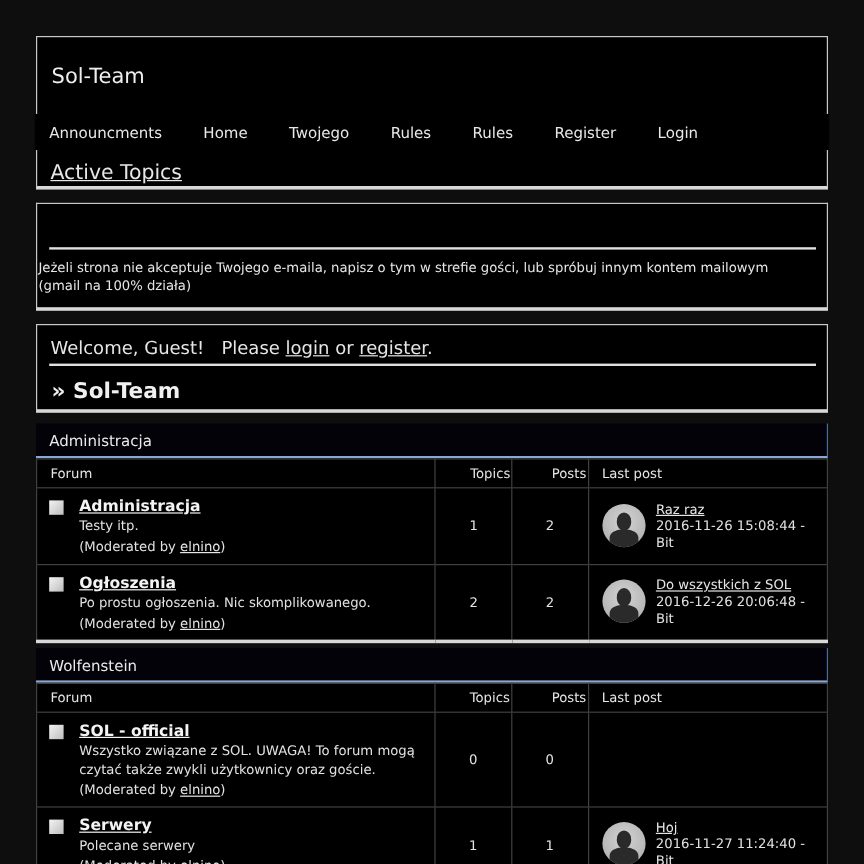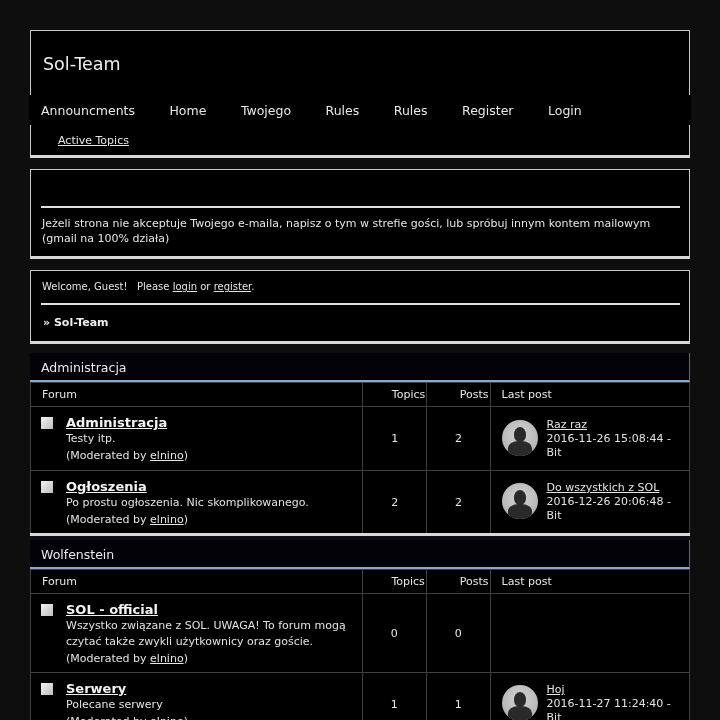--- a/index.html
+++ b/index.html
@@ -19,32 +19,32 @@
     box-sizing: content-box;
   }
   
   #header { top: 30px; height: 124px; }
   #site-title { position: absolute; left: 12px; top: 23px; font-size: 17.5px; color: #eee; }
   #navbar {
     position: absolute; left: -2px; top: 64px; width: 662px; height: 30px;
     background: #000; display: flex; align-items: center; padding-left: 12px; box-sizing: border-box; gap: 20px;
   }
   #navbar .nav-item { font-size: 12.5px; color: #e8e8e8; margin-right: 14.5px; cursor: pointer; text-decoration: none; }
-  #active-topics { position: absolute; left: 27px; top: 103px; font-size: 11px; }
+  #active-topics { position: absolute; left: 11px; top: 103px; font-size: 17px; }
 
   
   #notice { top: 169px; height: 86px; }
   #notice .rule { position: absolute; left: 10px; right: 9px; top: 36px; border-top: 2px solid #e0e0e0; }
-  #notice-text { position: absolute; left: 11px; top: 47px; width: 630px; font-size: 11px; line-height: 14.5px; color: #e6e6e6; }
+  #notice-text { position: absolute; left: 1px; top: 47px; width: 630px; font-size: 11px; line-height: 14.5px; color: #e6e6e6; }
 
   
   #welcome { top: 270px; height: 70px; }
-  #welcome-line { position: absolute; left: 11px; top: 10px; font-size: 10px; }
+  #welcome-line { position: absolute; left: 11px; top: 10px; font-size: 15px; }
   #welcome .rule { position: absolute; left: 10px; right: 9px; top: 32px; border-top: 2px solid #e0e0e0; }
-  #crumb { position: absolute; left: 12px; top: 45px; font-size: 11px; font-weight: bold; color: #f0f0f0; }
+  #crumb { position: absolute; left: 12px; top: 45px; font-size: 18px; font-weight: bold; color: #f0f0f0; }
 
   
   .cat-head {
     position: absolute; left: 30px; width: 659px; height: 27px;
     background: #020208;
     border-right: 1px solid #4a6a9a;
     border-bottom: 2px solid #8aa8d0;
   }
   .cat-head span { position: absolute; left: 11px; top: 7px; font-size: 12.5px; color: #eaeaea; }
   table.forum {

